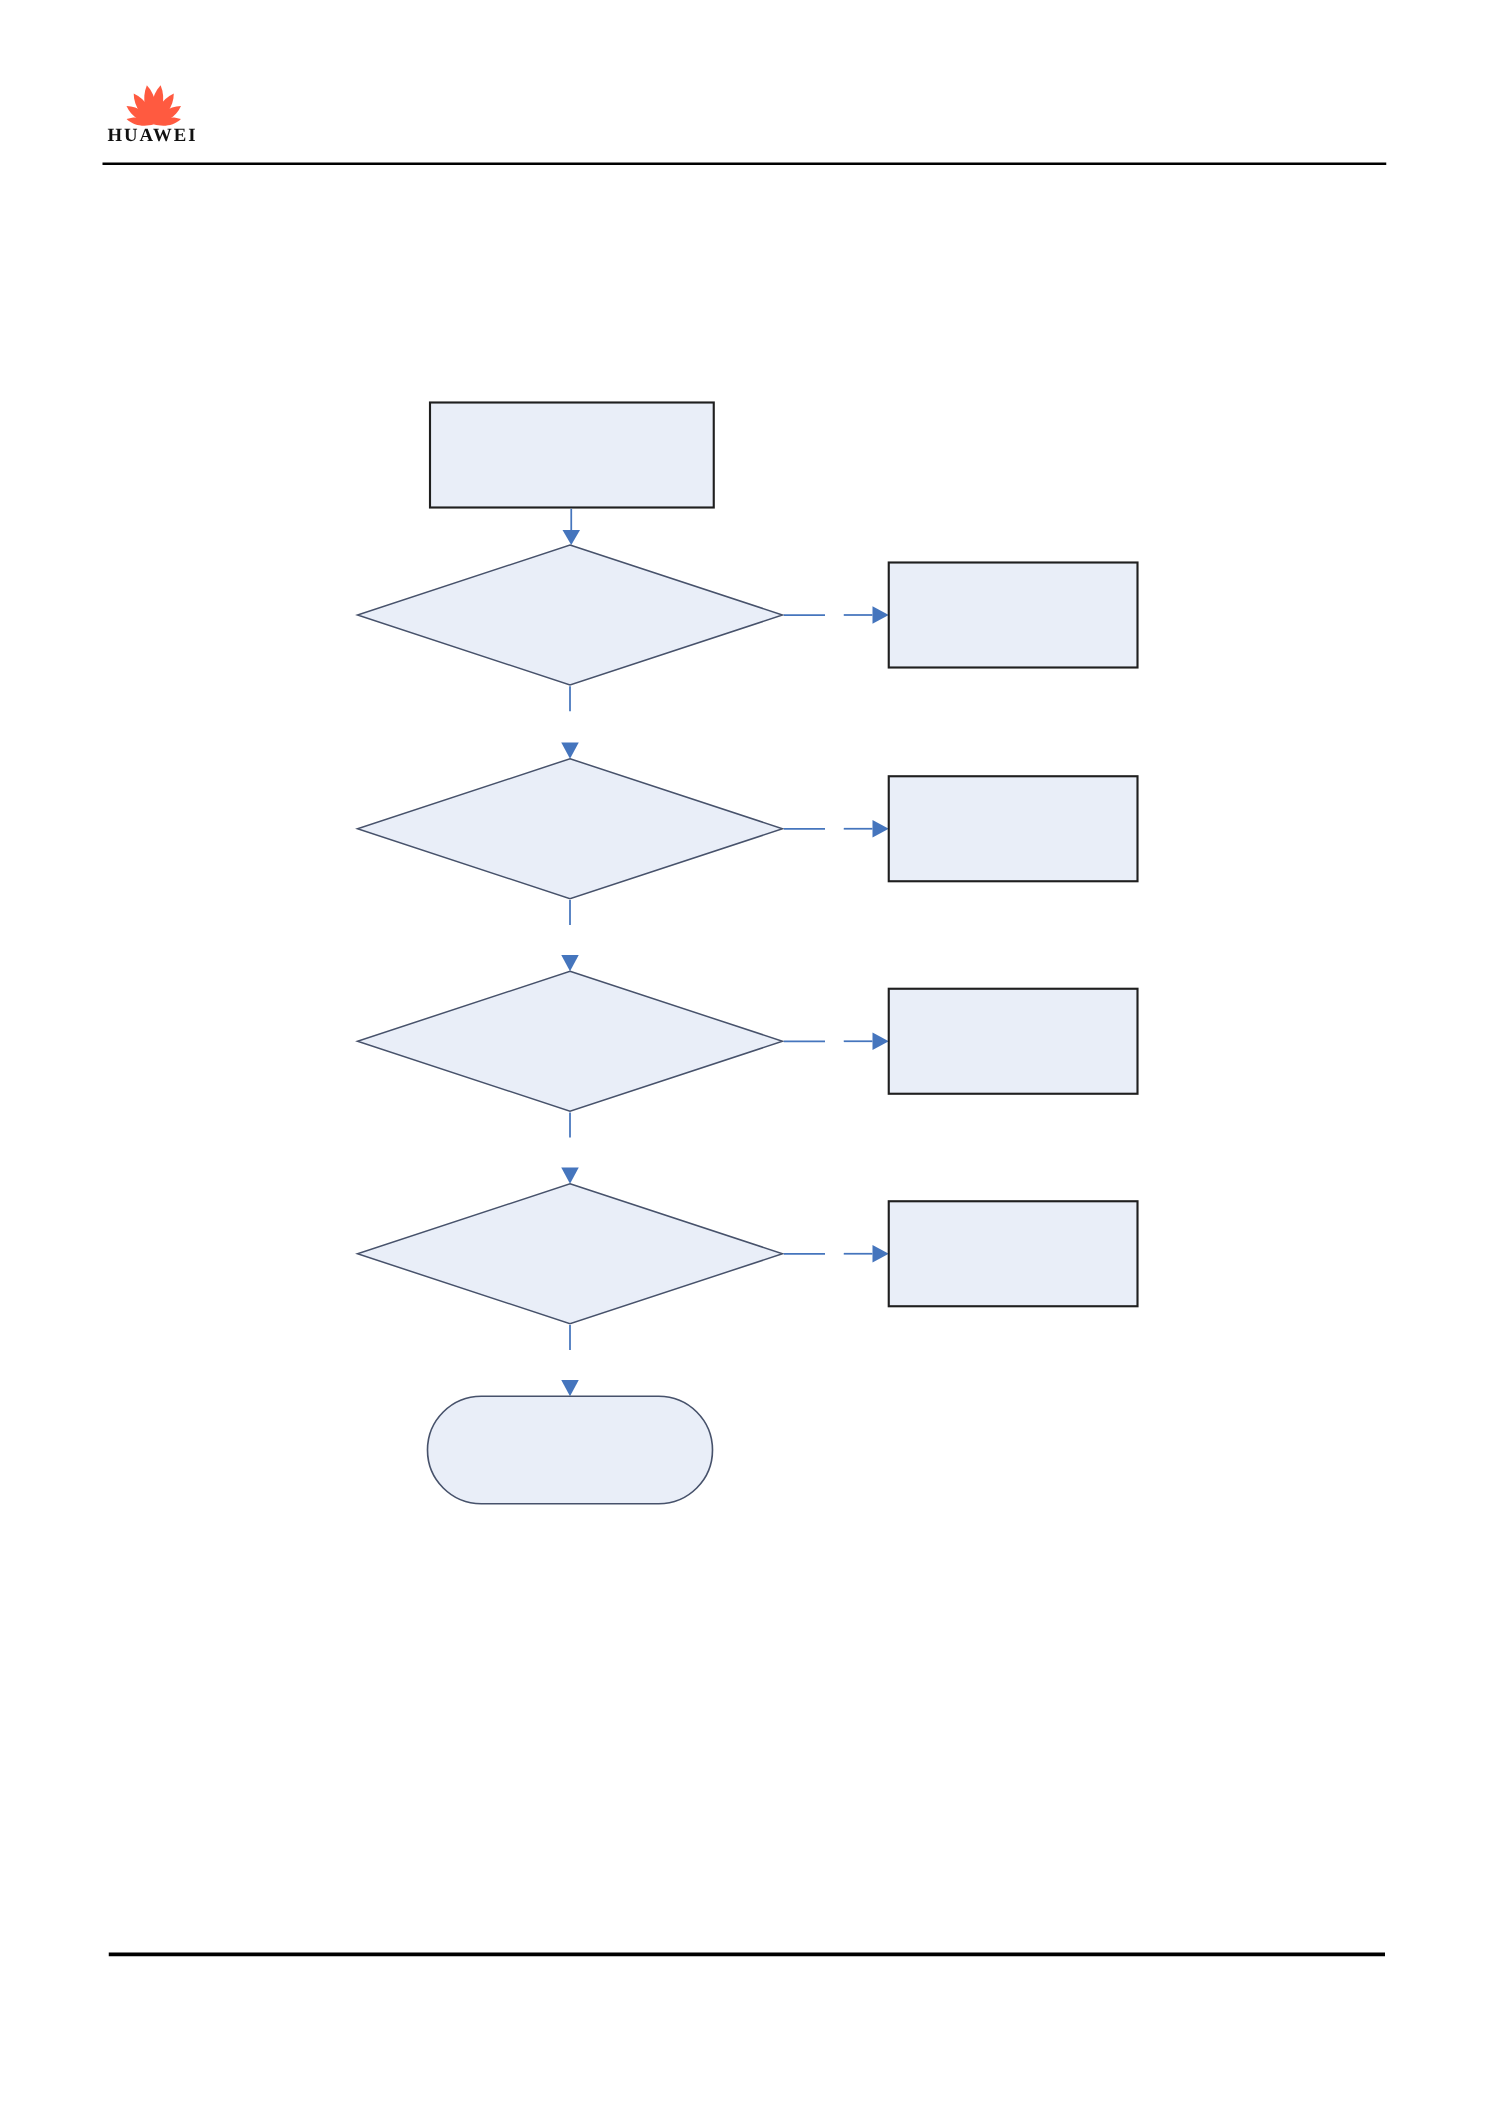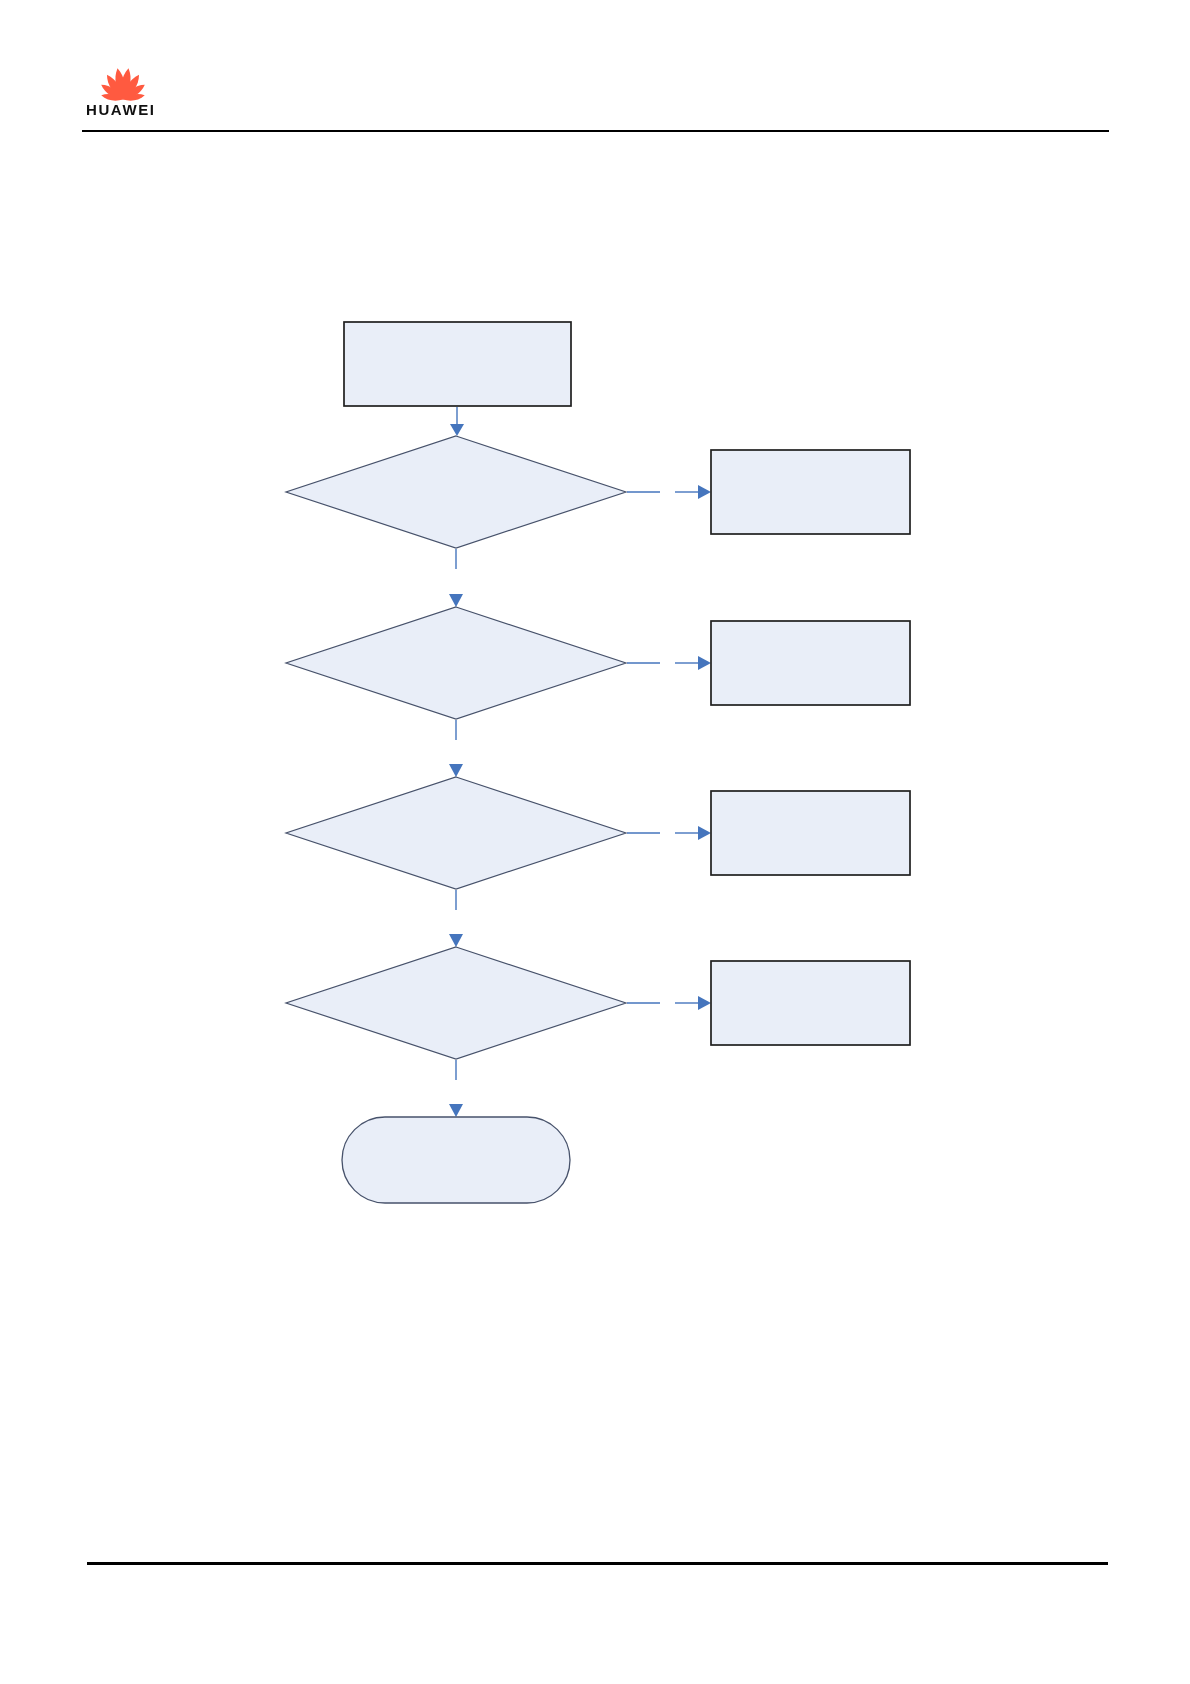--- a/index.html
+++ b/index.html
@@ -3,21 +3,21 @@
 <meta charset="utf-8">
 <style>
   html, body { margin: 0; padding: 0; background: #ffffff; }
   .page {
     position: relative;
     width: 1184px;
     height: 1684px;
     background: var(--page-bg, #ffffff);
     margin: 0 auto;
     overflow: hidden;
-    font-family: Liberation Sans, sans-serif;
+    font-family: Liberation Serif, serif;
   }
   .logo {
     position: absolute;
     left: 84px;
     top: 46px;
     width: 72px;
     height: 58px;
   }
   .wordmark {
     position: absolute;

